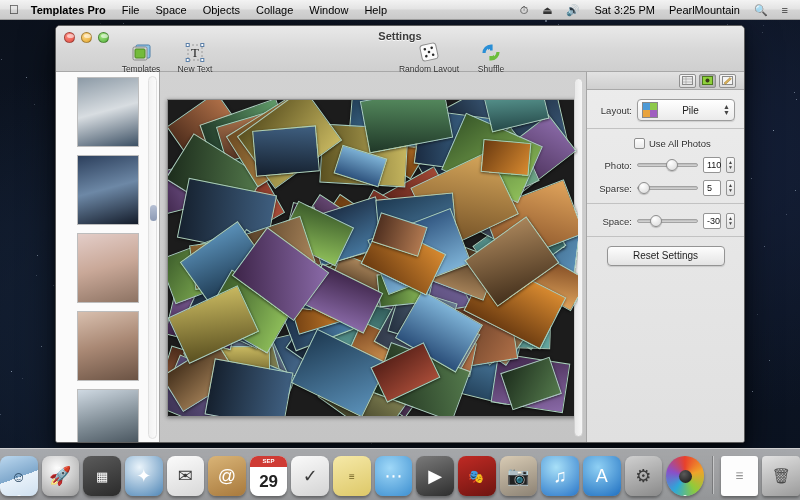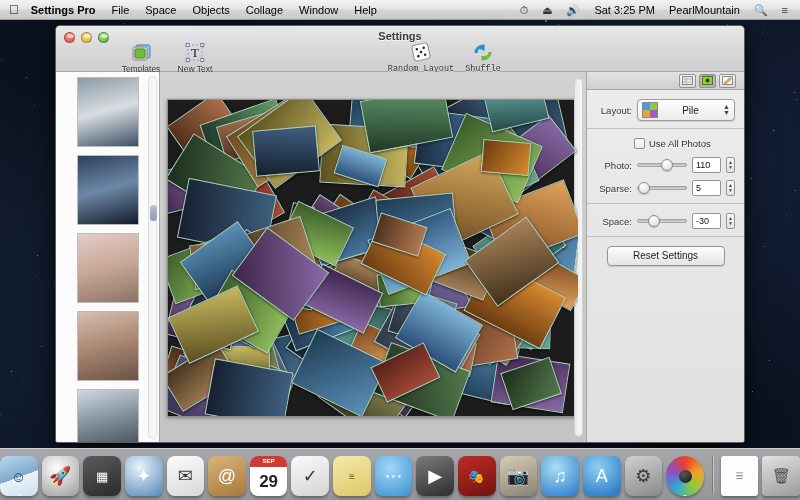--- a/index.html
+++ b/index.html
@@ -55,21 +55,21 @@
   .l-red{background:radial-gradient(circle at 35% 30%,#ff8d82,#e14b3f);}
   .l-yel{background:radial-gradient(circle at 35% 30%,#ffd98a,#e3a52a);}
   .l-grn{background:radial-gradient(circle at 35% 30%,#a6e884,#4fae37);}
   #win-title {
     position:absolute; left:0; right:0; top:4px; text-align:center;
     font-size:11px; color:#3b3b3b; font-weight:bold;
     text-shadow:0 1px 0 rgba(255,255,255,.8);
   }
   .tb-group { position:absolute; top:16px; display:flex; gap:8px; }
   #tb-left { left:62px; }
-  #tb-center { left:334px;font-family:Liberation Mono, monospace; }
+  #tb-center { left:342px; }
   #tb-right { right:8px; }
   .tb-btn {
     width:46px; display:flex; flex-direction:column; align-items:center; gap:1px;
     cursor:default;
   }
   .tb-btn .ic { width:24px; height:21px; display:flex; align-items:center; justify-content:center; }
   .tb-btn .lb { font-size:8.5px; color:#2e2e2e; text-shadow:0 1px 0 rgba(255,255,255,.75); white-space:nowrap; }
 
   
   #body { position:relative; height:371px; display:flex; background:#cfcfcf; }
@@ -153,21 +153,21 @@
   .chkrow { display:flex; align-items:center; gap:4px; margin:0 0 8px 38px; }
   .chk { width:11px; height:11px; border:1px solid #8f8f8f; border-radius:2px;
     background:linear-gradient(180deg,#fff,#eaeaea); }
   .chklbl { font-size:9.5px; color:#2e2e2e; text-shadow:0 1px 0 rgba(255,255,255,.7); }
   .slider { flex:1; position:relative; height:14px; display:flex; align-items:center; }
   .track { width:100%; height:4px; border-radius:2px;
     background:linear-gradient(180deg,#b9b9b9,#d6d6d6); border:1px solid #a3a3a3; }
   .knob { position:absolute; width:12px; height:12px; border-radius:50%;
     background:radial-gradient(circle at 35% 28%,#ffffff,#d7d7d7); border:1px solid #8d8d8d;
     box-shadow:0 1px 1px rgba(0,0,0,.2); }
-  .numbox { width:29px; height:16px; border:1px solid #949494; border-radius:2px;
+  .numbox { width:18px; height:16px; border:1px solid #949494; border-radius:2px;
     background:#fff; font-size:9px; color:#111; display:flex; align-items:center;
     padding-left:3px; }
   .stepper { width:9px; height:16px; border:1px solid #949494; border-radius:2px;
     background:linear-gradient(180deg,#fafafa,#e2e2e2); display:flex;
     flex-direction:column; align-items:center; justify-content:center; font-size:5px;
     line-height:5px; color:#444; }
   .btn-wide {
     display:block; margin:9px auto; width:118px; height:20px; border-radius:4px;
     border:1px solid #949494; background:linear-gradient(180deg,#fdfdfd,#e4e4e4);
     font-size:10px; color:#1d1d1d; text-align:center; line-height:18px;
@@ -383,21 +383,21 @@
       <i style="left:454px;top:291px;opacity:0.72;width:1px;height:1px"></i>
       <i style="left:384px;top:198px;opacity:0.64;width:1px;height:1px"></i>
       <i style="left:553px;top:275px;opacity:0.18;width:1px;height:1px"></i>
       <i style="left:607px;top:252px;opacity:0.20;width:1px;height:1px"></i>
       <i style="left:741px;top:5px;opacity:0.75;width:1px;height:1px"></i>
       <i style="left:438px;top:387px;opacity:0.73;width:2px;height:2px"></i>
     </div>
 
   <div id="menubar">
     <div class="mb-apple"></div>
-    <div class="mb-item bold">Settings Pro</div>
+    <div class="mb-item bold">Templates Pro</div>
     <div class="mb-item">File</div>
     <div class="mb-item">Space</div>
     <div class="mb-item">Objects</div>
     <div class="mb-item">Collage</div>
     <div class="mb-item">Window</div>
     <div class="mb-item">Help</div>
     <div class="mb-right">
       <div class="mb-ic">⏱</div>
       <div class="mb-ic">⏏</div>
       <div class="mb-ic">🔊</div>

